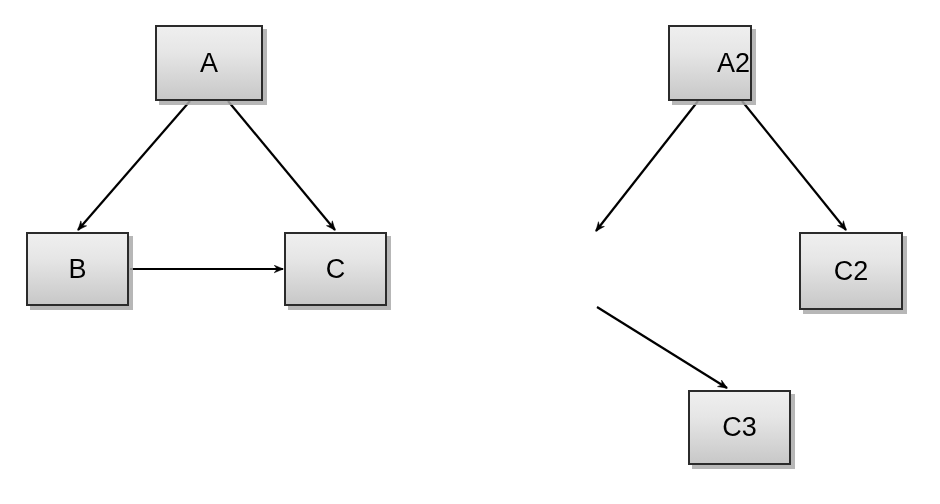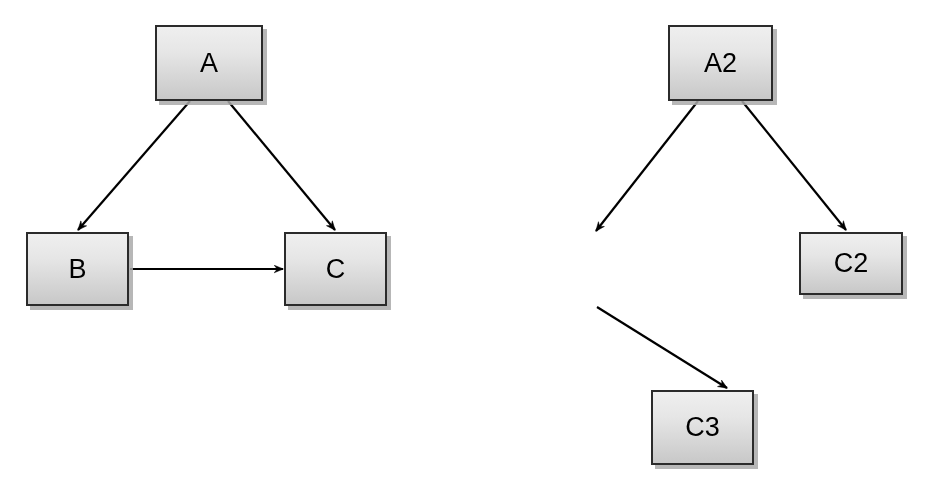--- a/index.html
+++ b/index.html
@@ -71,26 +71,26 @@
   </div>
 
   <div class="node" style="left: 26px; top: 232px; width: 103px; height: 74px;">
     <span class="node-label">B</span>
   </div>
 
   <div class="node" style="left: 284px; top: 232px; width: 103px; height: 74px;">
     <span class="node-label">C</span>
   </div>
 
-  <div class="node" style="left: 668px; top: 25px; width: 105px; height: 76px;">
+  <div class="node" style="left: 668px; top: 25px; width: 84px; height: 76px; justify-content: flex-end;">
     <span class="node-label">A2</span>
   </div>
 
 
-  <div class="node" style="left: 799px; top: 232px; width: 104px; height: 63px;">
+  <div class="node" style="left: 799px; top: 232px; width: 104px; height: 78px;">
     <span class="node-label">C2</span>
   </div>
 
-  <div class="node" style="left: 651px; top: 390px; width: 103px; height: 75px; text-align: right;">
+  <div class="node" style="left: 688px; top: 390px; width: 103px; height: 75px; text-align: right;">
     <span class="node-label">C3</span>
   </div>
 
 </div>
 
 </body></html>

